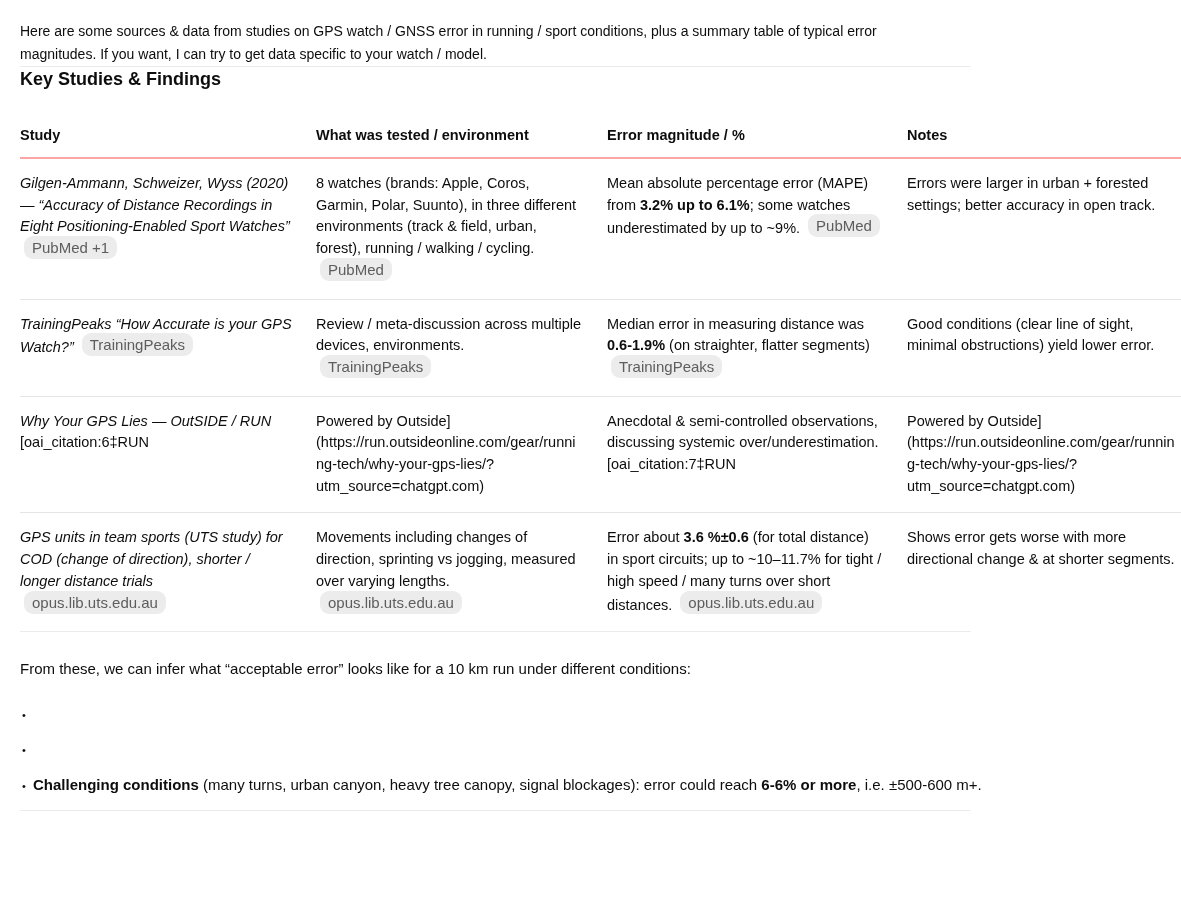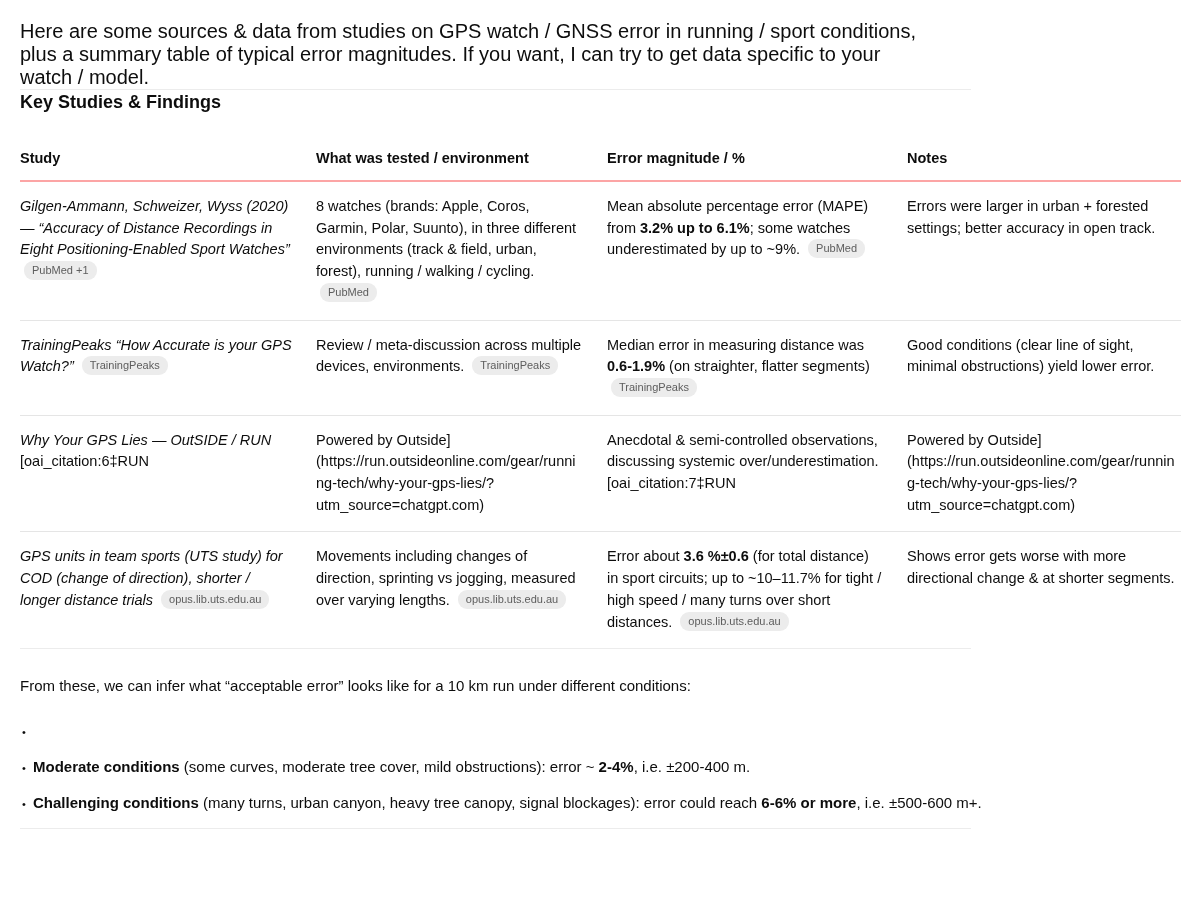--- a/index.html
+++ b/index.html
@@ -7,21 +7,21 @@
   body {
     font-family: "Liberation Sans", "DejaVu Sans", sans-serif;
     color:#0d0d0d;
     width:1181px;
     min-height:898px;
   }
   .content { padding: 20px 0 0 20px; }
 
   .intro {
     width: 900px;
-    font-size: 20px;
+    font-size: 14px;
     line-height: 23px;
     margin: 0;
   }
 
   hr.sep {
     border: 0;
     border-top: 1px solid #ececec;
     width: 951px;
     margin: 0;
   }
@@ -68,21 +68,21 @@
   tr:last-child td { border-bottom: none; }
   td:last-child, th:last-child { padding-right: 4px; }
 
   .seg-b { font-weight: 700; }
   .seg-i { font-style: italic; }
 
   .pill {
     display: inline-block;
     background: #ececec;
     color: #5d5d5d;
-    font-size: 11px;
+    font-size: 15px;
     line-height: 1;
     padding: 4px 8px;
     border-radius: 9px;
     margin-left: 4px;
     position: relative;
     top: -2px;
     white-space: nowrap;
     cursor: pointer;
   }
 
@@ -171,21 +171,20 @@
 
 
   <p class="run-intro">From these, we can infer what “acceptable error” looks like for a 10 km run under different conditions:</p>
 
   <ul class="cond-list">
       <li>
         <span class="bullet-dot">•</span>
       </li>
       <li>
         <span class="bullet-dot">•</span>
-        <span><span class="seg-b ">Moderate conditions</span><span class=""> (some curves, moderate tree cover, mild obstructions): error ~ </span><span class="seg-b ">2-4%</span><span class="">, i.e. ±200-400 m.</span></span>
       </li>
       <li>
         <span class="bullet-dot">•</span>
         <span><span class="seg-b ">Challenging conditions</span><span class=""> (many turns, urban canyon, heavy tree canopy, signal blockages): error could reach </span><span class="seg-b ">6-6% or more</span><span class="">, i.e. ±500-600 m+.</span></span>
       </li>
     </ul>
 
   <hr class="sep sep-3">
 
 </div>

